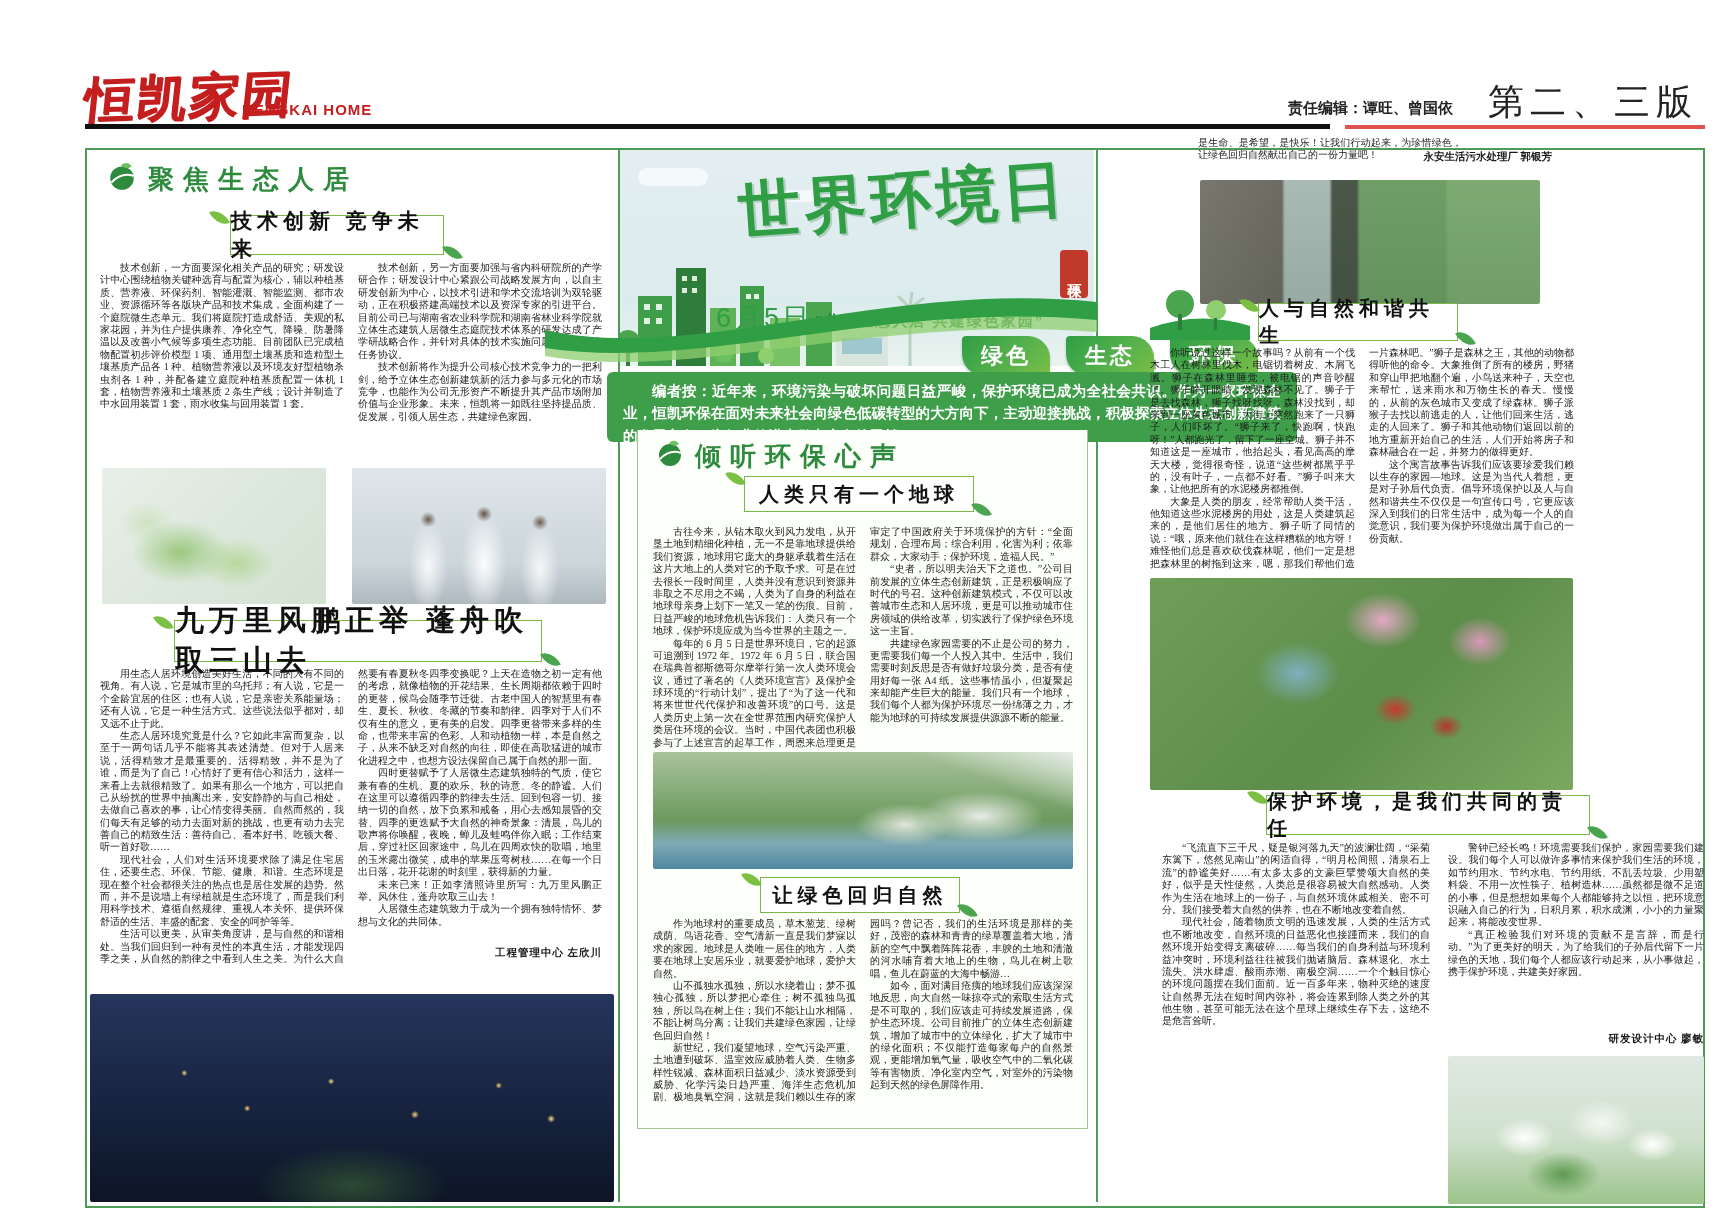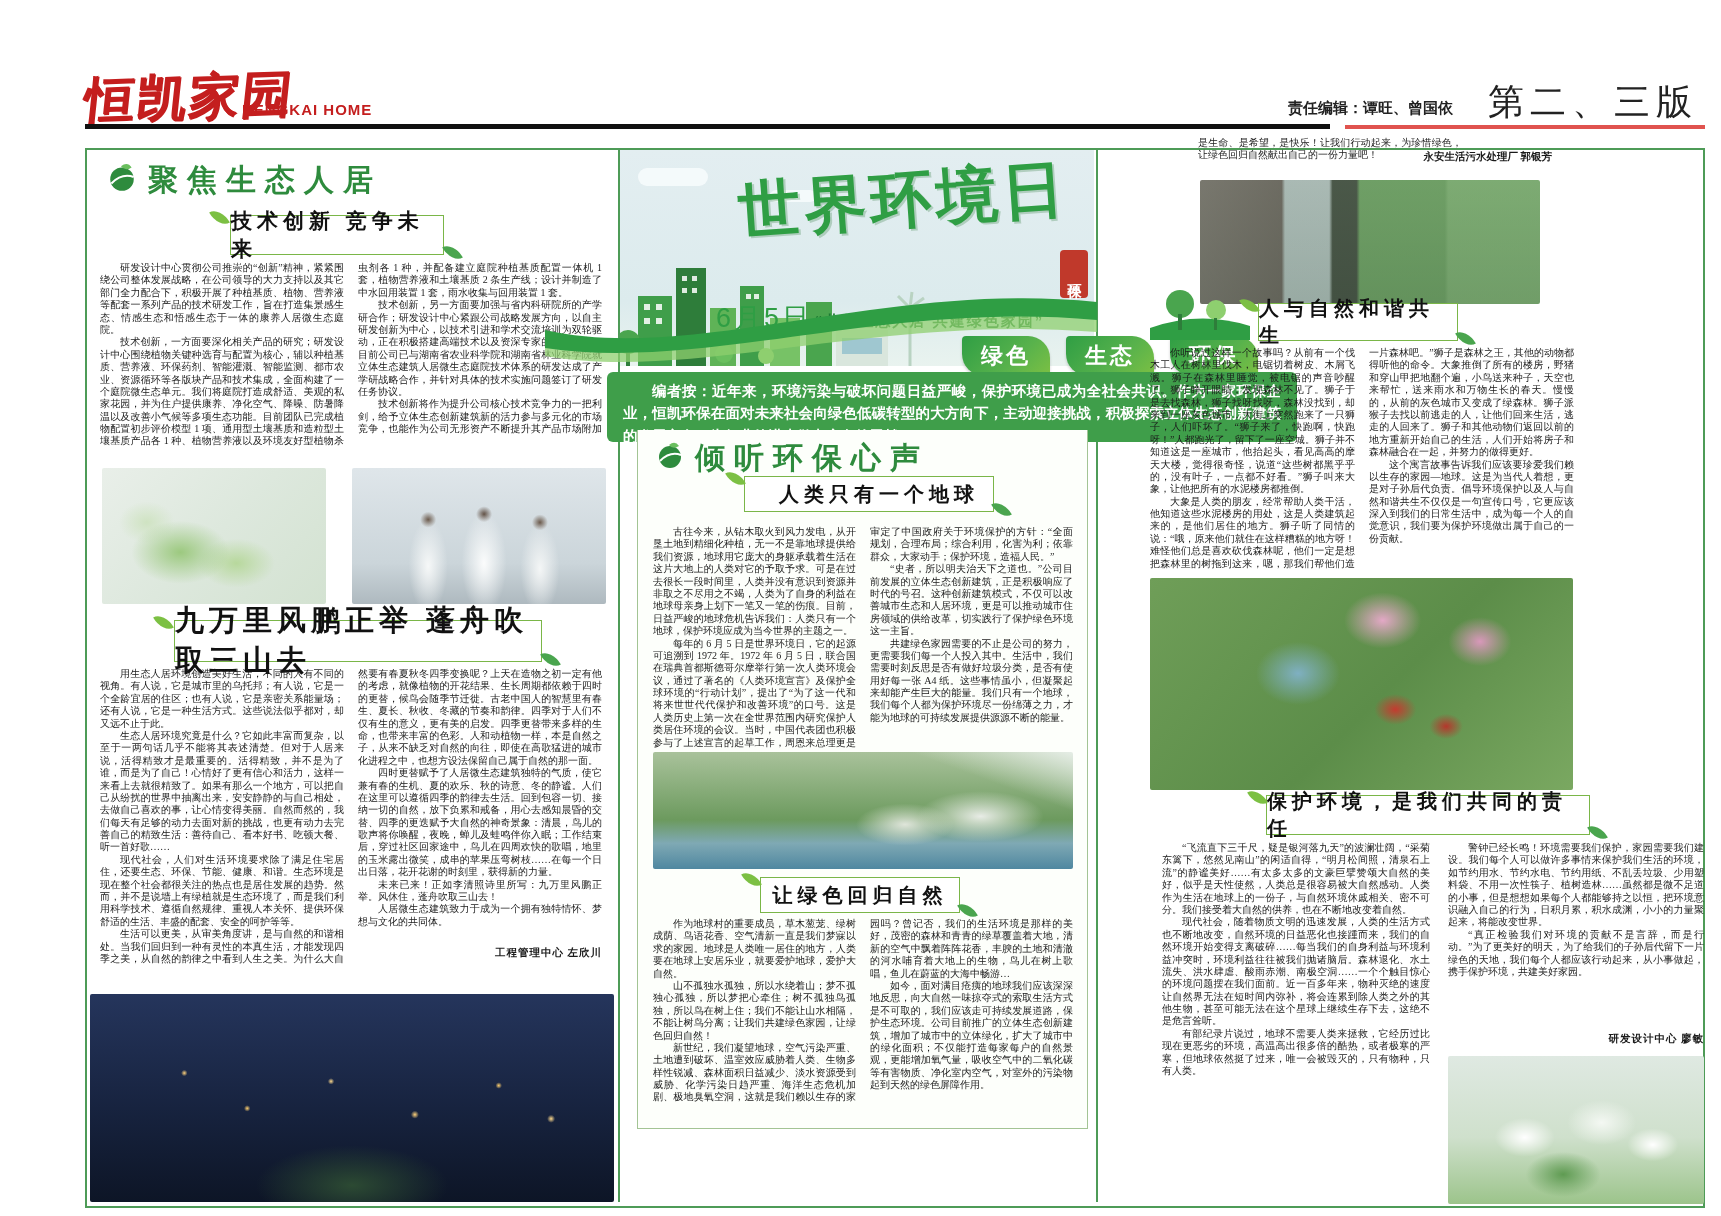--- a/index.html
+++ b/index.html
@@ -15,21 +15,21 @@
   .pageno{font-size:36px;color:#222;letter-spacing:6px;font-family:"Liberation Sans", sans-serif;}
   .rule-black{background:#101010;}
   .rule-red{background:#e0534f;}
 
   
   .frame{border:2px solid #4e9b57;}
   .divv{background:#4e9b57;width:2px;}
 
   
   .sec-head{display:flex;align-items:center;gap:10px;font-family:"Liberation Sans", sans-serif;
-            font-weight:bold;color:#2e8b3d;font-size:30px;letter-spacing:9px;}
+            font-weight:bold;color:#2e8b3d;font-size:26px;letter-spacing:9px;}
   
   .hbox{border:1px solid #7ab648;background:#fff;display:flex;align-items:center;justify-content:center;
         font-family:"Liberation Sans", sans-serif;font-weight:bold;color:#111;letter-spacing:5px;}
   .leaf{position:absolute;width:13px;height:19px;background:#7cc043;border-radius:0 100% 0 100%;}
   .leaf.b{background:#4aa54e;}
 
   
   .art{font-size:10px;line-height:1.24;text-align:justify;overflow:hidden;}
   .art p{margin:0;text-indent:2em;}
   .cols2{column-count:2;column-gap:14px;}
@@ -129,21 +129,20 @@
     <span>聚焦生态人居</span>
   </div>
 
   <div class="abs hbox" style="left:230px;top:215px;width:212px;height:38px;font-size:21px;">
     <span class="leaf" style="left:-18px;top:-8px;transform:rotate(-30deg);"></span>
     <span class="leaf b" style="right:-16px;bottom:-8px;transform:rotate(150deg);"></span>
     <span>技术创新 竞争未来</span>
   </div>
 
   <div class="abs art cols2" style="left:100px;top:262px;width:502px;height:198px;">
-    <p>研发设计中心贯彻公司推崇的“创新”精神，紧紧围绕公司整体发展战略，在公司领导的大力支持以及其它部门全力配合下，积极开展了种植基质、植物、营养液等配套一系列产品的技术研发工作，旨在打造集景感生态、情感生态和悟感生态于一体的康养人居微生态庭院。</p>
     <p>技术创新，一方面要深化相关产品的研究；研发设计中心围绕植物关键种选育与配置为核心，辅以种植基质、营养液、环保药剂、智能灌溉、智能监测、都市农业、资源循环等各版块产品和技术集成，全面构建了一个庭院微生态单元。我们将庭院打造成舒适、美观的私家花园，并为住户提供康养、净化空气、降噪、防暑降温以及改善小气候等多项生态功能。目前团队已完成植物配置初步评价模型 1 项、通用型土壤基质和造粒型土壤基质产品各 1 种、植物营养液以及环境友好型植物杀虫剂各 1 种，并配备建立庭院种植基质配置一体机 1 套，植物营养液和土壤基质 2 条生产线；设计并制造了中水回用装置 1 套，雨水收集与回用装置 1 套。</p>
     <p>技术创新，另一方面要加强与省内科研院所的产学研合作；研发设计中心紧跟公司战略发展方向，以自主研发创新为中心，以技术引进和学术交流培训为双轮驱动，正在积极搭建高端技术以及资深专家的引进平台。目前公司已与湖南省农业科学院和湖南省林业科学院就立体生态建筑人居微生态庭院技术体系的研发达成了产学研战略合作，并针对具体的技术实施问题签订了研发任务协议。</p>
     <p>技术创新将作为提升公司核心技术竞争力的一把利剑，给予立体生态创新建筑新的活力参与多元化的市场竞争，也能作为公司无形资产不断提升其产品市场附加价值与企业形象。未来，恒凯将一如既往坚持提品质、促发展，引领人居生态，共建绿色家园。</p>
 
   </div>
 
   <div class="abs ph ph-lab" style="left:102px;top:468px;width:224px;height:136px;"></div>
   <div class="abs ph ph-research" style="left:352px;top:468px;width:254px;height:136px;"></div>
 
   <div class="abs hbox" style="left:174px;top:620px;width:366px;height:40px;font-size:29px;">
@@ -225,21 +224,21 @@
     <span>
       <svg width="30" height="30" viewBox="0 0 30 30">
           <circle cx="15" cy="17" r="11" fill="#2e8b3d"></circle>
           <path d="M5 21 Q15 11 26 15" stroke="#fff" fill="none" stroke-width="2"></path>
           <path d="M14 5 q6 -5 10 1 q-6 4 -10 -1" fill="#6abf5e"></path>
         </svg>
     </span>
     <span>倾听环保心声</span>
   </div>
 
-  <div class="abs hbox" style="left:744px;top:476px;width:228px;height:34px;font-size:20px;padding-left:20px;">
+  <div class="abs hbox" style="left:744px;top:476px;width:228px;height:34px;font-size:20px;">
     <span class="leaf" style="left:-16px;top:-8px;transform:rotate(-30deg);"></span>
     <span class="leaf b" style="right:-15px;bottom:-8px;transform:rotate(150deg);"></span>
     <span>人类只有一个地球</span>
   </div>
 
   <div class="abs art cols2" style="left:653px;top:526px;width:420px;height:228px;">
     <p>古往今来，从钻木取火到风力发电，从开垦土地到精细化种植，无一不是靠地球提供给我们资源，地球用它庞大的身躯承载着生活在这片大地上的人类对它的予取予求。可是在过去很长一段时间里，人类并没有意识到资源并非取之不尽用之不竭，人类为了自身的利益在地球母亲身上划下一笔又一笔的伤痕。目前，日益严峻的地球危机告诉我们：人类只有一个地球，保护环境应成为当今世界的主题之一。</p>
     <p>每年的 6 月 5 日是世界环境日，它的起源可追溯到 1972 年。1972 年 6 月 5 日，联合国在瑞典首都斯德哥尔摩举行第一次人类环境会议，通过了著名的《人类环境宣言》及保护全球环境的“行动计划”，提出了“为了这一代和将来世世代代保护和改善环境”的口号。这是人类历史上第一次在全世界范围内研究保护人类居住环境的会议。当时，中国代表团也积极参与了上述宣言的起草工作，周恩来总理更是审定了中国政府关于环境保护的方针：“全面规划，合理布局；综合利用，化害为利；依靠群众，大家动手；保护环境，造福人民。”</p>
     <p>“史者，所以明夫治天下之道也。”公司目前发展的立体生态创新建筑，正是积极响应了时代的号召。这种创新建筑模式，不仅可以改善城市生态和人居环境，更是可以推动城市住房领域的供给改革，切实践行了保护绿色环境这一主旨。</p>
     <p>共建绿色家园需要的不止是公司的努力，更需要我们每一个人投入其中。生活中，我们需要时刻反思是否有做好垃圾分类，是否有使用好每一张 A4 纸。这些事情虽小，但凝聚起来却能产生巨大的能量。我们只有一个地球，我们每个人都为保护环境尽一份绵薄之力，才能为地球的可持续发展提供源源不断的能量。</p>
@@ -295,21 +294,20 @@
   <div class="abs hbox" style="left:1266px;top:795px;width:322px;height:38px;font-size:20px;">
     <span class="leaf" style="left:-16px;top:-8px;transform:rotate(-30deg);"></span>
     <span class="leaf b" style="right:-15px;bottom:-8px;transform:rotate(150deg);"></span>
     <span>保护环境，是我们共同的责任</span>
   </div>
 
   <div class="abs" style="left:1162px;top:842px;width:545px;display:flex;gap:18px;">
     <div class="art" style="width:268px;height:358px;">
       <p>“飞流直下三千尺，疑是银河落九天”的波澜壮阔，“采菊东篱下，悠然见南山”的闲适自得，“明月松间照，清泉石上流”的静谧美好……有太多太多的文豪巨擘赞颂大自然的美好，似乎是天性使然，人类总是很容易被大自然感动。人类作为生活在地球上的一份子，与自然环境休戚相关、密不可分。我们接受着大自然的供养，也在不断地改变着自然。</p>
       <p>现代社会，随着物质文明的迅速发展，人类的生活方式也不断地改变，自然环境的日益恶化也接踵而来，我们的自然环境开始变得支离破碎……每当我们的自身利益与环境利益冲突时，环境利益往往被我们抛诸脑后。森林退化、水土流失、洪水肆虐、酸雨赤潮、南极空洞……一个个触目惊心的环境问题摆在我们面前。近一百多年来，物种灭绝的速度让自然界无法在短时间内弥补，将会连累到除人类之外的其他生物，甚至可能无法在这个星球上继续生存下去，这绝不是危言耸听。</p>
-      <p>有部纪录片说过，地球不需要人类来拯救，它经历过比现在更恶劣的环境，高温高出很多倍的酷热，或者极寒的严寒，但地球依然挺了过来，唯一会被毁灭的，只有物种，只有人类。</p>
     </div>
     <div style="width:256px;">
       <div class="art" style="height:172px;">
         <p>警钟已经长鸣！环境需要我们保护，家园需要我们建设。我们每个人可以做许多事情来保护我们生活的环境，如节约用水、节约水电、节约用纸、不乱丢垃圾、少用塑料袋、不用一次性筷子、植树造林……虽然都是微不足道的小事，但是想想如果每个人都能够持之以恒，把环境意识融入自己的行为，日积月累，积水成渊，小小的力量聚起来，将能改变世界。</p>
         <p>“真正检验我们对环境的贡献不是言辞，而是行动。”为了更美好的明天，为了给我们的子孙后代留下一片绿色的天地，我们每个人都应该行动起来，从小事做起，携手保护环境，共建美好家园。</p>
       </div>
       <div class="byline">研发设计中心  廖敏</div>
       <div class="ph ph-eco" style="width:256px;height:148px;margin-top:10px;"></div>
     </div>
   </div>

